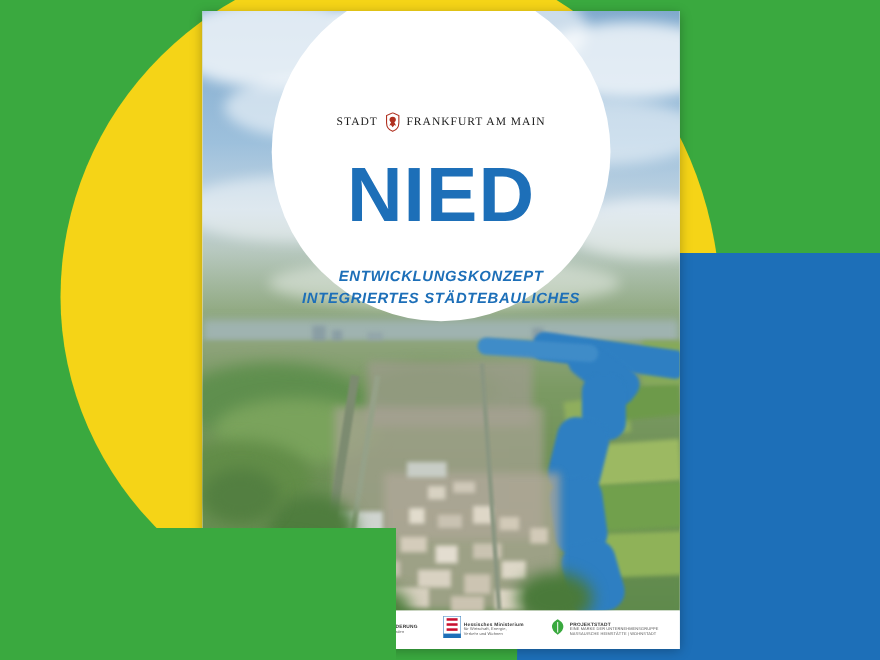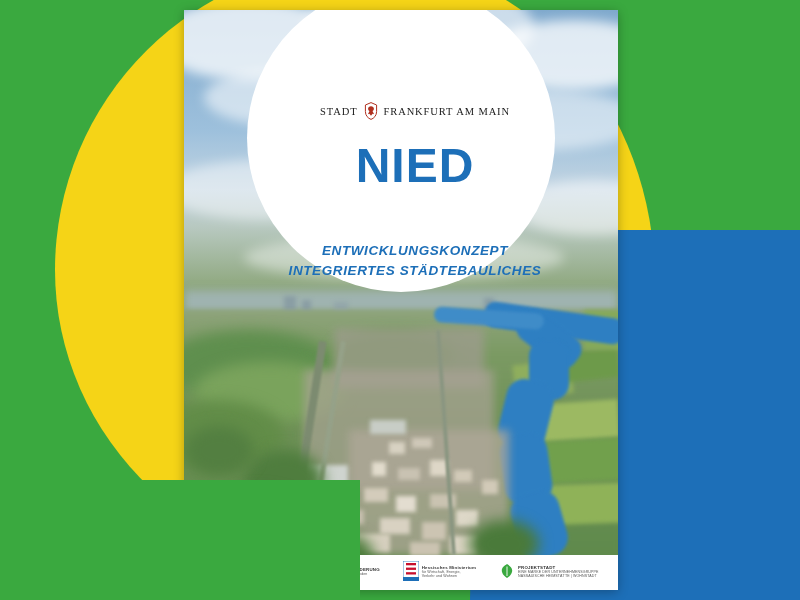--- a/index.html
+++ b/index.html
@@ -74,21 +74,20 @@
 
   
   .photo {
     position: absolute;
     left: 0;
     top: 0;
     width: 434px;
     height: 545px;
     overflow: hidden;
     background: linear-gradient(#7fa9cd 0%, #9dc0dc 22%, #c3d5e2 33%, #b7c8bf 40%, #8aa477 52%, #6f9257 70%, #5f8a4c 100%);
-    padding-left: 28px;
   }
 
   
   .cloud {
     position: absolute;
     background: rgba(255,255,255,0.75);
     border-radius: 50%;
     filter: blur(6px);
   }
 
@@ -159,21 +158,21 @@
     font-weight: bold;
     letter-spacing: 1.6px;
   }
   .bigtitle {
     position: absolute;
     left: 0;
     right: 0;
     top: 132px;
     text-align: center;
     color: #1d6fb8;
-    font-size: 48px;
+    font-size: 70px;
     font-weight: bold;
     letter-spacing: 1px;
     line-height: 1;
   }
   .subtitle {
     position: absolute;
     left: 0;
     right: 0;
     top: 231px;
     text-align: center;

